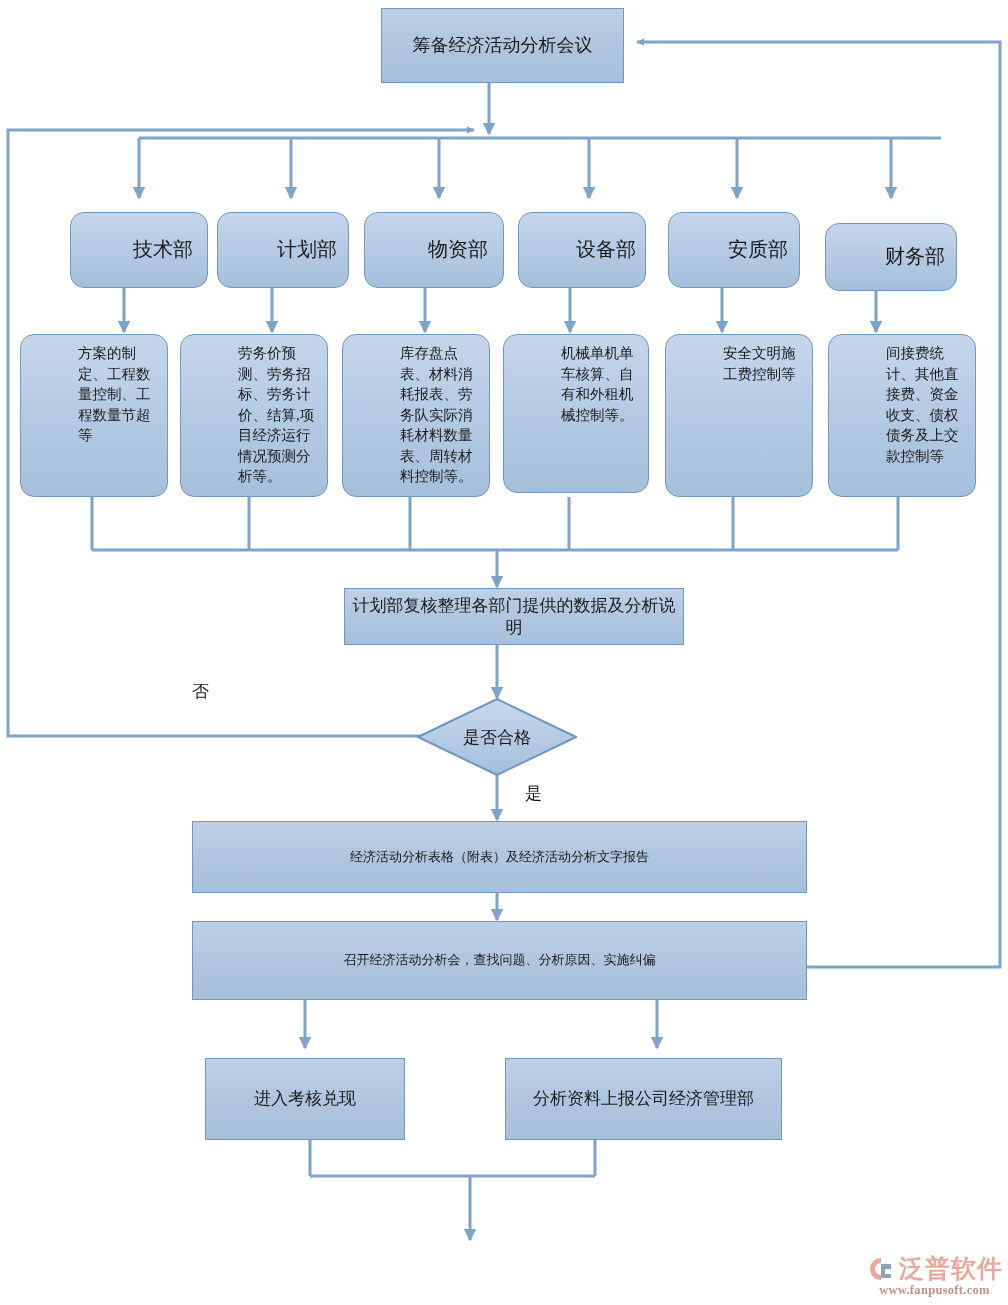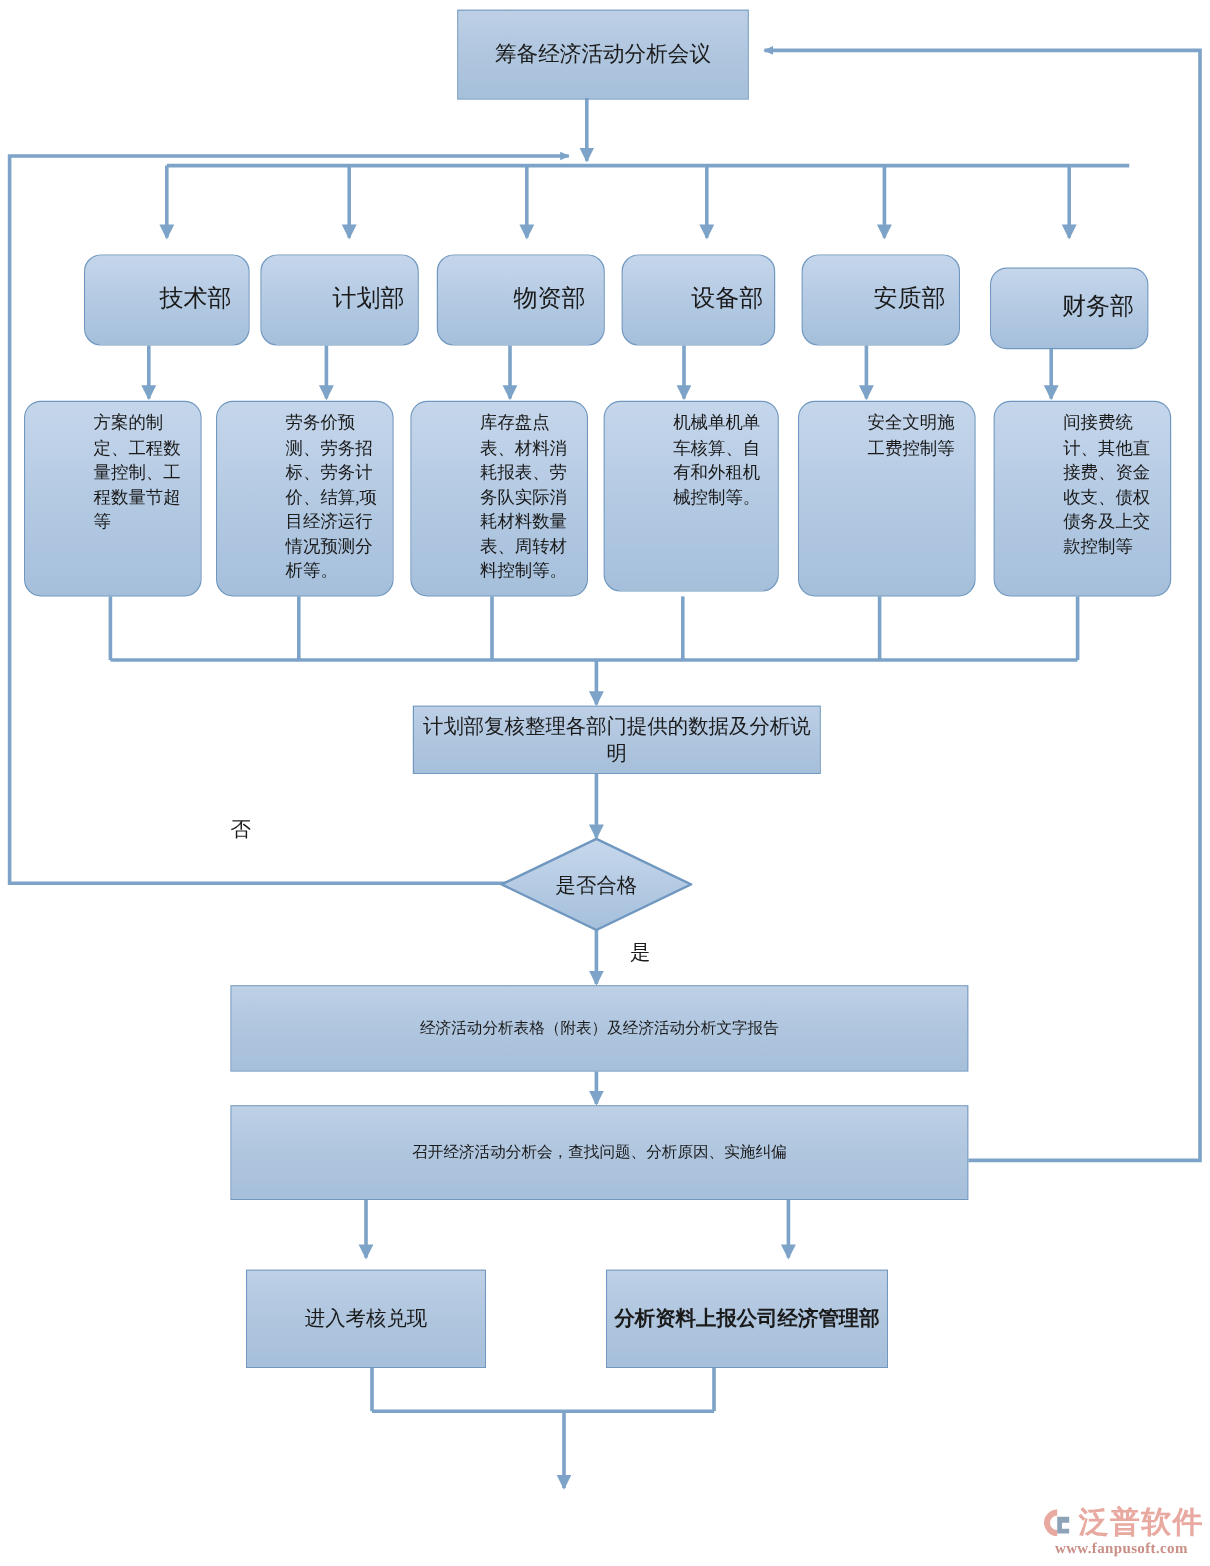--- a/index.html
+++ b/index.html
@@ -260,21 +260,21 @@
   </div>
 
   <div class="node rect big" style="left:192px; top:921px; width:615px; height:79px;">
     <span class="txt">召开经济活动分析会，查找问题、分析原因、实施纠偏</span>
   </div>
 
   <div class="node rect mid" style="left:205px; top:1058px; width:200px; height:82px;">
     <span class="txt">进入考核兑现</span>
   </div>
 
-  <div class="node rect mid" style="left:505px; top:1058px; width:235px; height:82px;font-weight:bold;">
+  <div class="node rect mid" style="left:505px; top:1058px; width:277px; height:82px;">
     <span class="txt">分析资料上报公司经济管理部</span>
   </div>
 
 
   <div class="watermark" style="left:866px; top:1252px;">
     <div class="wm-row">
       <span class="wm-mark">
         <svg viewBox="0 0 30 30" width="30" height="30">
           <path d="M4,15 A11,11 0 0 1 15,4 L15,9 A6,6 0 0 0 9,15 A6,6 0 0 0 15,21 L15,26 A11,11 0 0 1 4,15 Z" fill="#e8a9a0"></path>
           <path d="M15,10 L25,10 L25,15 L19,15 L19,20 L25,20 L25,24 L15,24 Z" fill="#8fa3b8"></path>

